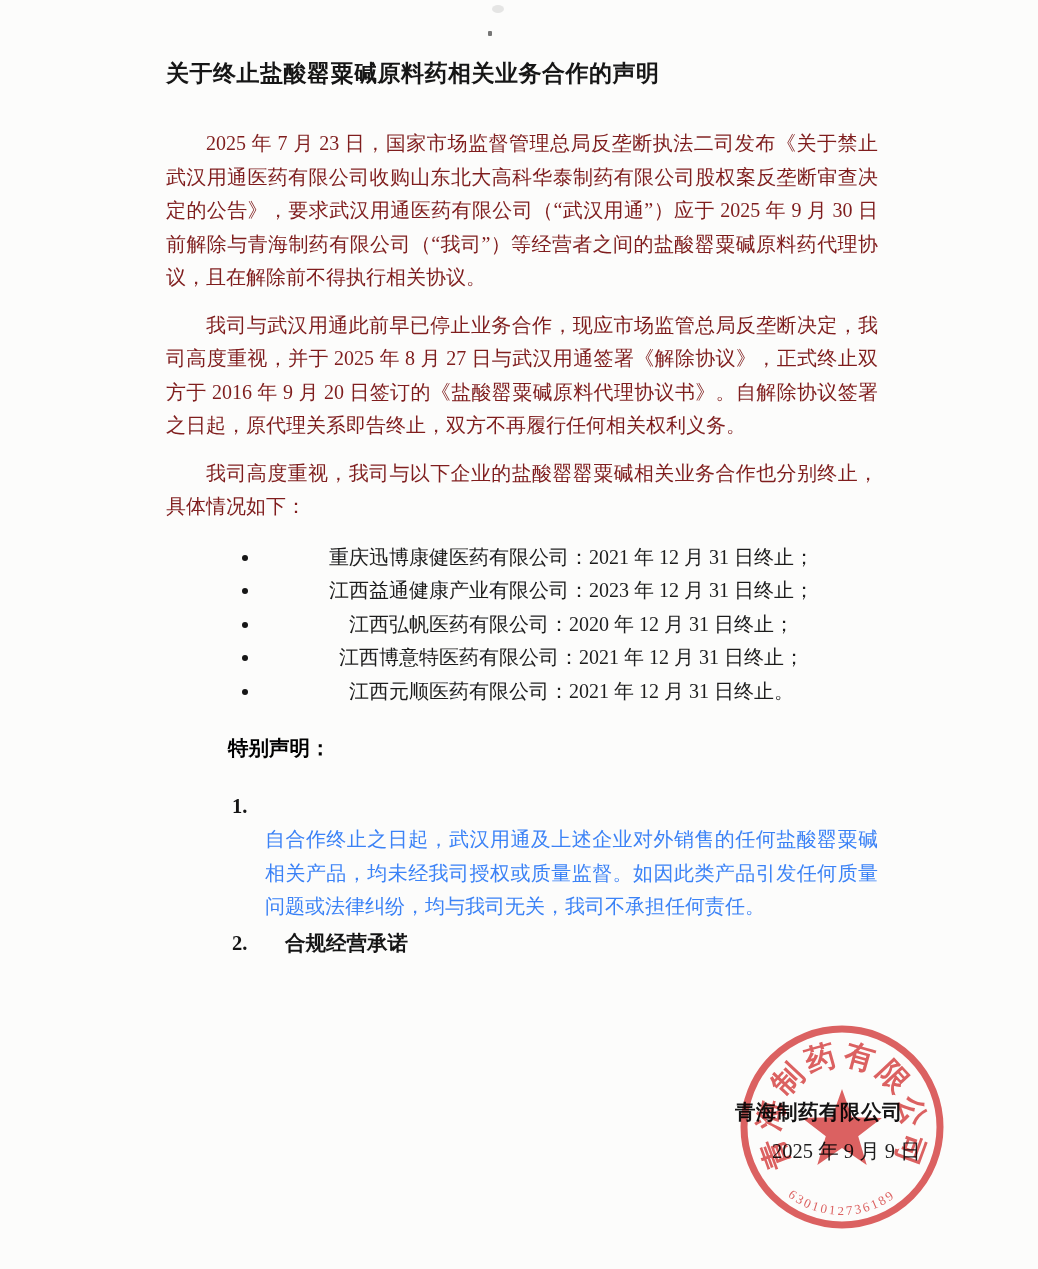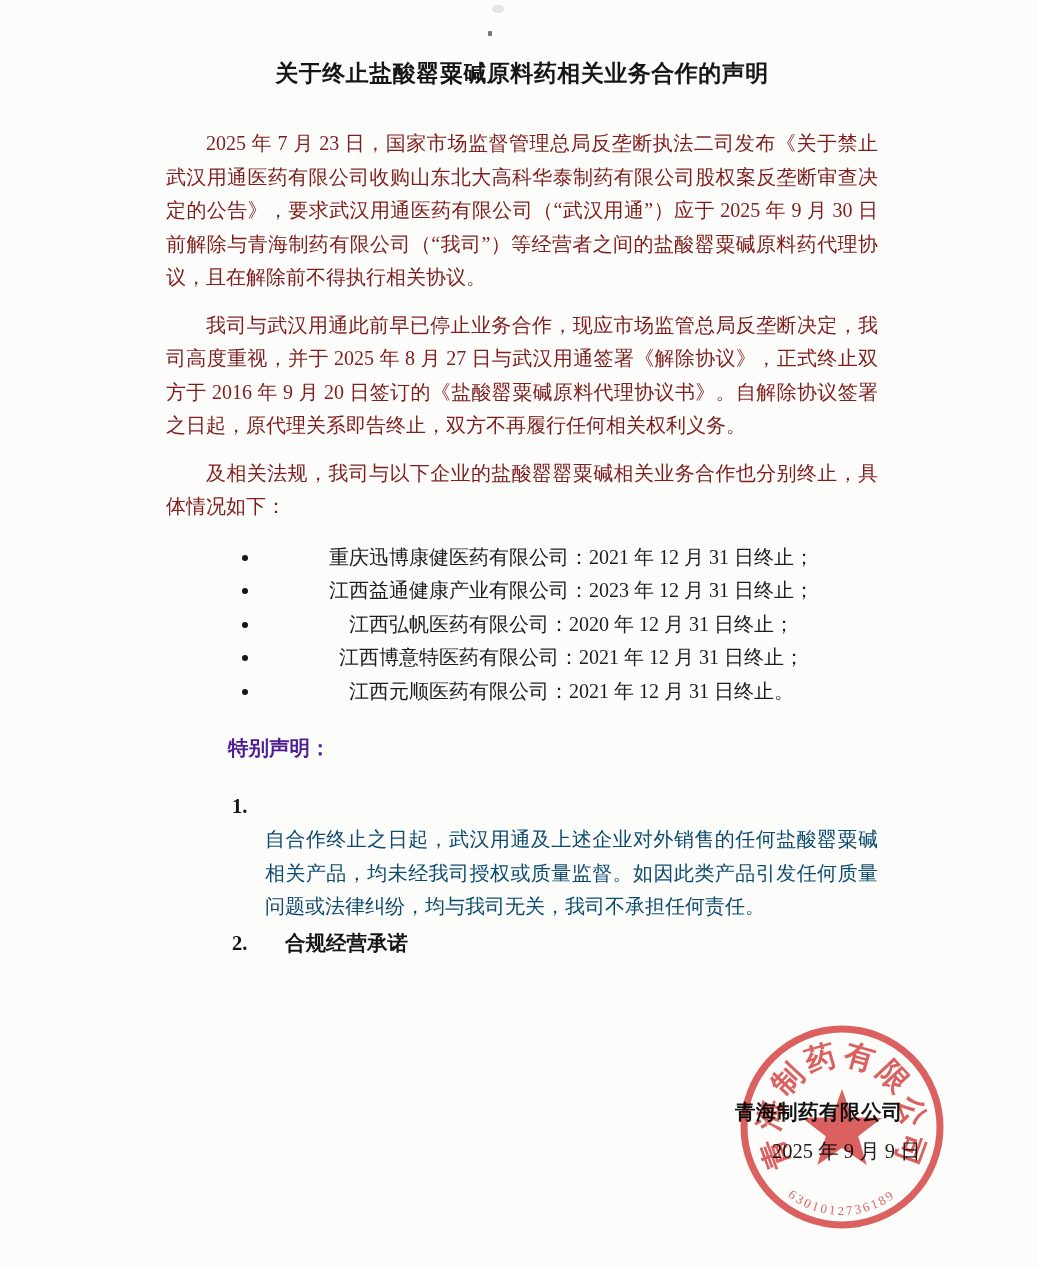--- a/index.html
+++ b/index.html
@@ -14,21 +14,20 @@
     font-family: "Liberation Serif", "DejaVu Serif", serif;
   }
   .content {
     padding: 58px 160px 0 166px;
   }
   .doc-title {
     font-family: Liberation Sans, sans-serif;
     font-weight: 700;
     font-size: 23px;
     letter-spacing: 0.5px;
-    text-align: center;
     color: #161616;
     margin: 0;
   }
   .para {
     font-size: 20px;
     line-height: 33.5px;
     text-align: justify;
     text-indent: 2em;
     margin: 0;
     color: #7f1d1d;
@@ -55,38 +54,38 @@
     top: 14px;
     width: 6px;
     height: 6px;
     border-radius: 50%;
     background: #161616;
   }
   .special-heading {
     margin: 26px 0 0 62px;
     font-size: 20.5px;
     font-weight: 700;
-    color: #4c1d95;
+    color: #000000;
   }
   .sec-heading {
     display: flex;
     margin: 28px 0 0 66px;
     font-size: 20.5px;
     font-weight: 700;
     color: #151515;
     line-height: 33px;
   }
   .sec-heading .sec-num { width: 53px; flex: 0 0 53px; }
   .sec-heading.sec2 { margin-top: 3px; }
   .sec-body {
     margin: 0 0 0 99px;
     font-size: 20px;
     line-height: 33.5px;
     text-align: justify;
-    color: #0c4a6e;
+    color: #3b82f6;
   }
   .signature {
     position: absolute;
     left: 735px;
     top: 1098px;
     width: 220px;
     z-index: 2;
   }
   .sig-company {
     font-size: 20.5px;
@@ -132,21 +131,21 @@
 
 <div class="page">
   <div class="speck-b"></div>
   <div class="speck-a"></div>
 
   <div class="content">
     <h1 class="doc-title">关于终止盐酸罂粟碱原料药相关业务合作的声明</h1>
 
     <p class="para p1">2025 年 7 月 23 日，国家市场监督管理总局反垄断执法二司发布《关于禁止武汉用通医药有限公司收购山东北大高科华泰制药有限公司股权案反垄断审查决定的公告》，要求武汉用通医药有限公司（“武汉用通”）应于 2025 年 9 月 30 日前解除与青海制药有限公司（“我司”）等经营者之间的盐酸罂粟碱原料药代理协议，且在解除前不得执行相关协议。</p>
     <p class="para p2">我司与武汉用通此前早已停止业务合作，现应市场监管总局反垄断决定，我司高度重视，并于 2025 年 8 月 27 日与武汉用通签署《解除协议》，正式终止双方于 2016 年 9 月 20 日签订的《盐酸罂粟碱原料代理协议书》。自解除协议签署之日起，原代理关系即告终止，双方不再履行任何相关权利义务。</p>
-    <p class="para p3">及相关法规，我司与以下企业的盐酸罂罂粟碱相关业务合作也分别终止，具体情况如下：</p>
+    <p class="para p3">我司高度重视，我司与以下企业的盐酸罂罂粟碱相关业务合作也分别终止，具体情况如下：</p>
 
     <ul class="term-list">
       <li>重庆迅博康健医药有限公司：2021 年 12 月 31 日终止；</li>
       <li>江西益通健康产业有限公司：2023 年 12 月 31 日终止；</li>
       <li>江西弘帆医药有限公司：2020 年 12 月 31 日终止；</li>
       <li>江西博意特医药有限公司：2021 年 12 月 31 日终止；</li>
       <li>江西元顺医药有限公司：2021 年 12 月 31 日终止。</li>
     </ul>
 
     <div class="special-heading">特别声明：</div>

